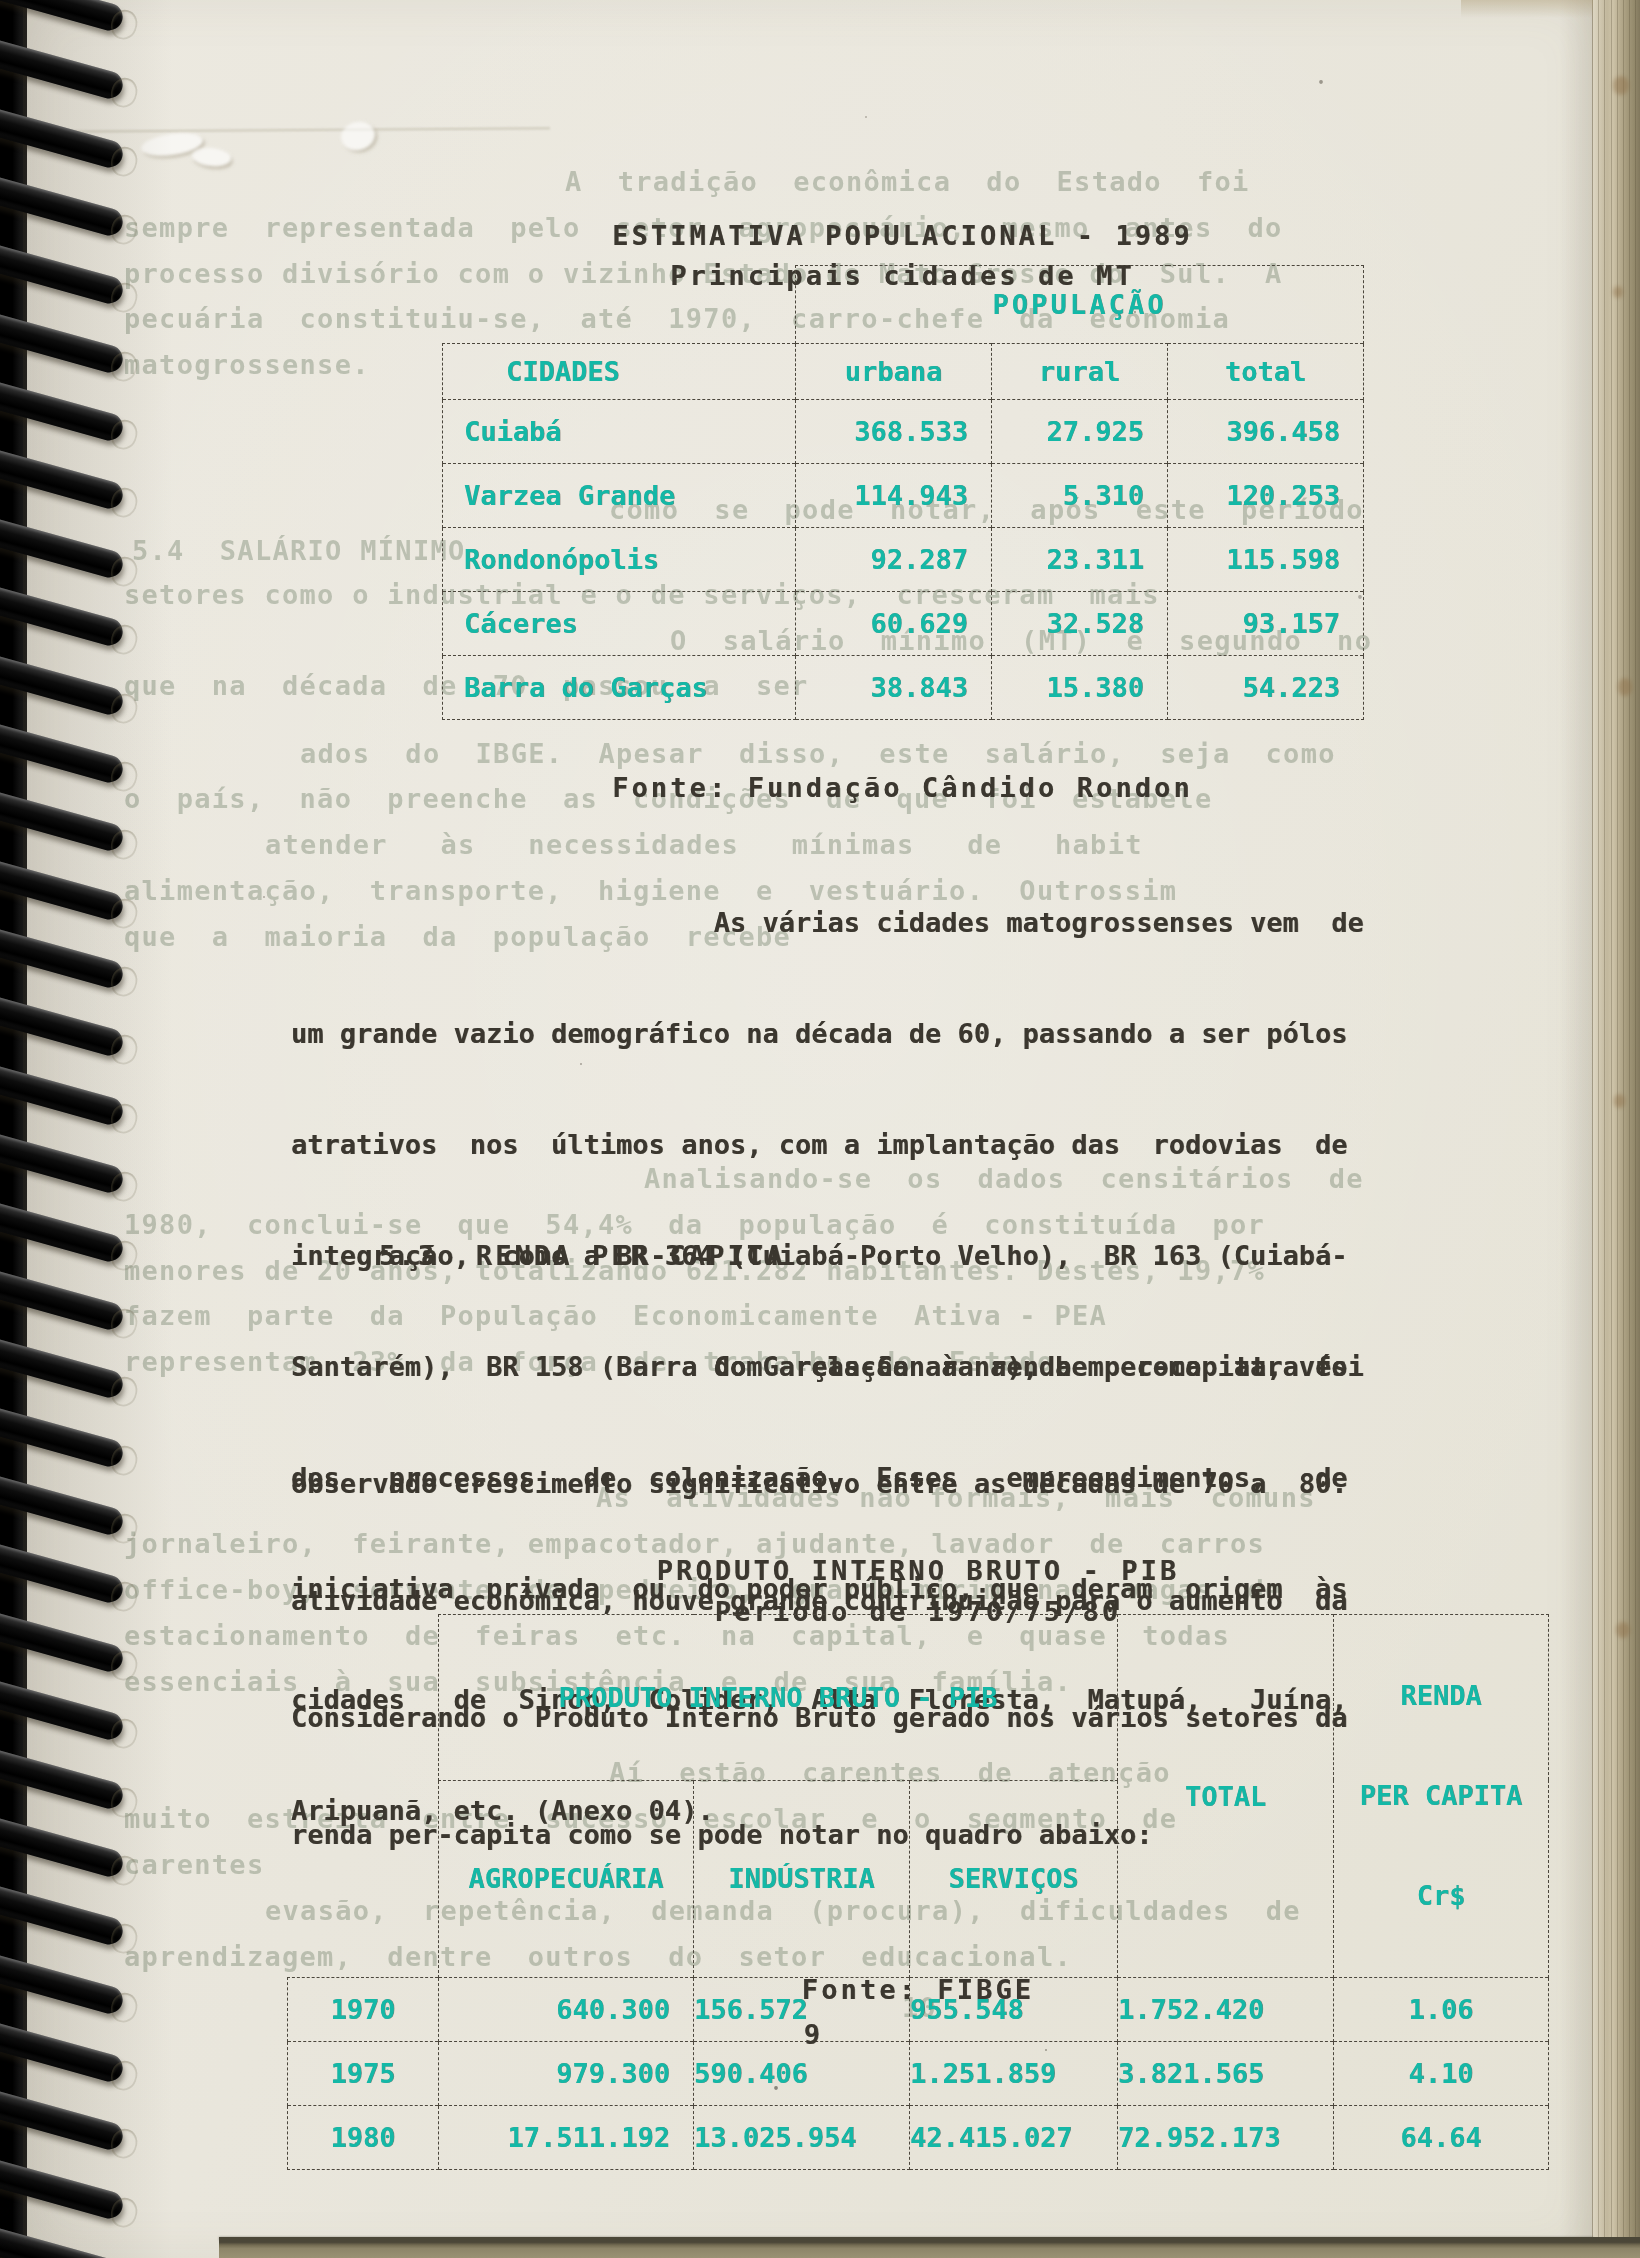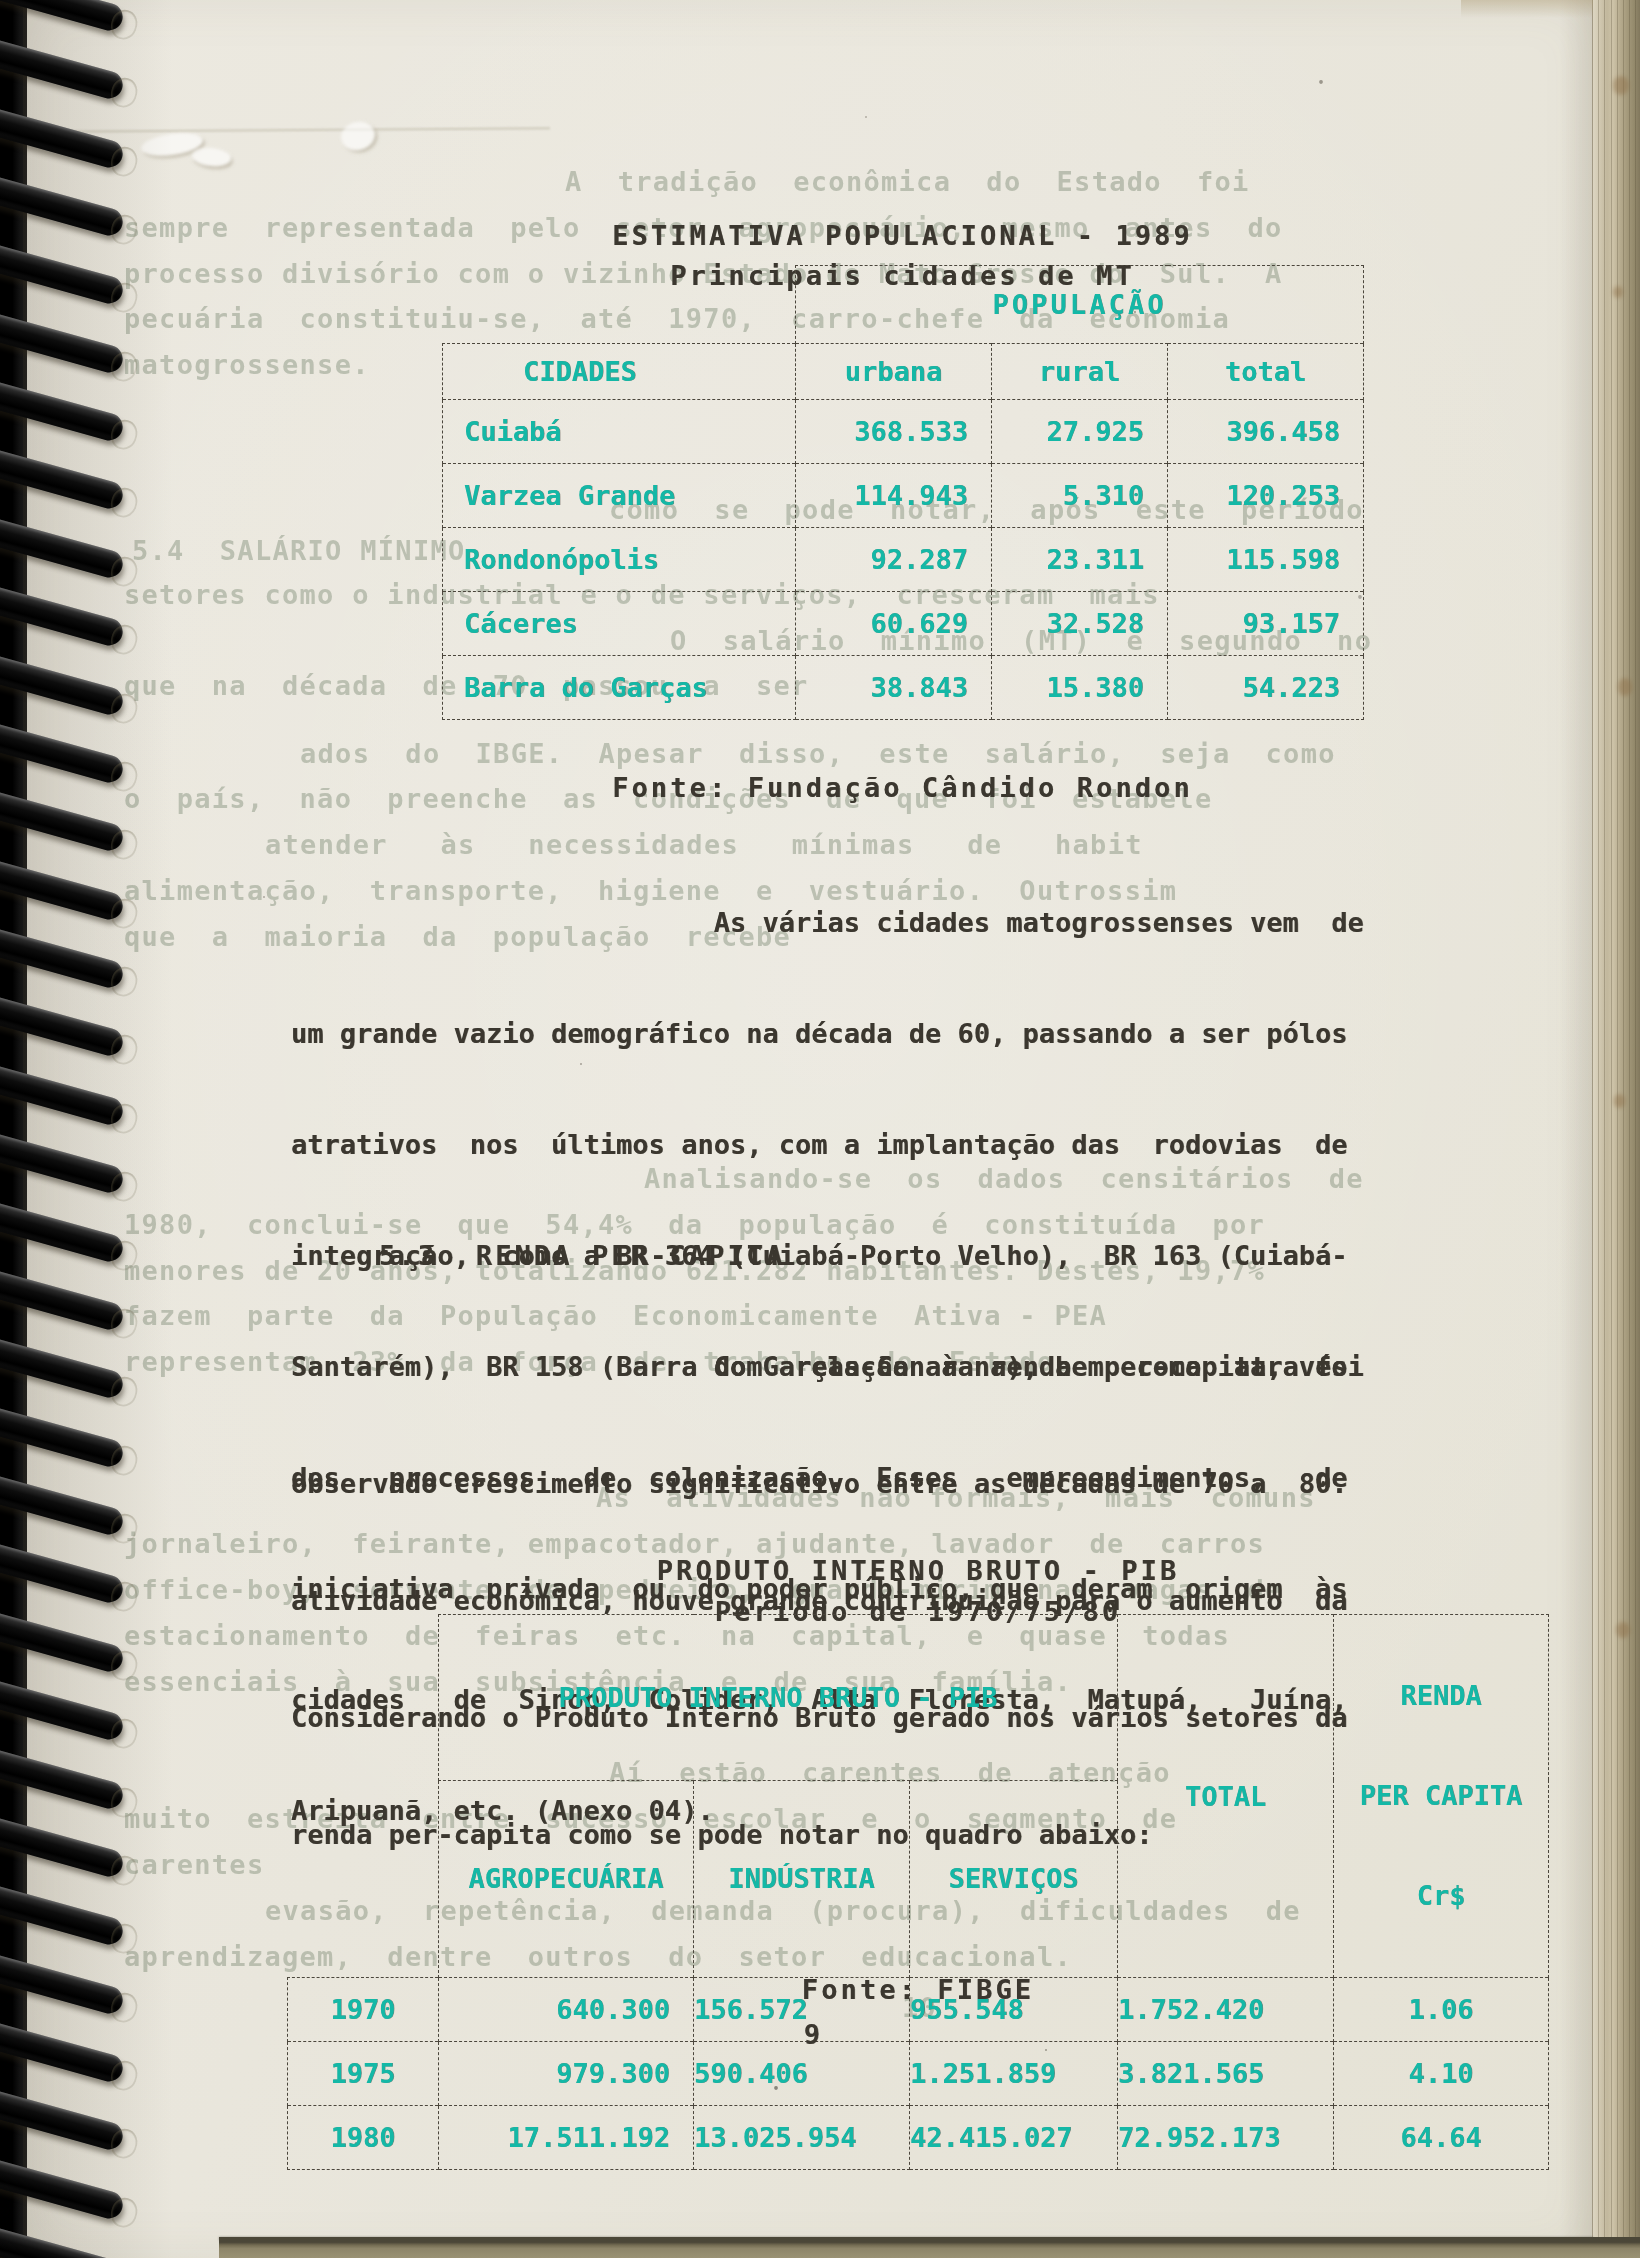--- a/index.html
+++ b/index.html
@@ -74,21 +74,21 @@
   td{padding:0;vertical-align:middle;font-size:27px;font-weight:bold;color:#14b8a6;
      text-shadow:0.4px 0.4px 0.4px rgba(59,55,47,0.6);overflow:hidden;white-space:pre;}
   .bl{border-left:1.8px dashed #4b463c;}
   .br{border-right:1.8px dashed #4b463c;}
   .bt{border-top:1.8px dashed #4b463c;}
   .bb{border-bottom:1.8px dashed #4b463c;}
   #tbl1{left:442px;top:265px;width:921px;}
   #tbl2{left:287px;top:1614px;width:1262px;}
   tr.h-pop{height:78px;} tr.h-hdr{height:56px;} tr.h-row{height:64px;}
   tr.h-a{height:53px;} tr.h-b{height:63px;} tr.h-d{height:64px;}
-  td.city{text-align:left;padding-left:80px;margin-left:19px;}
+  td.city{text-align:left;padding-left:63px;margin-left:19px;}
   td.cityname{text-align:left;padding-left:21px;}
   td.num{text-align:right;padding-right:23px;}
   td.numt{padding-right:7px;}
   .renda-h div{line-height:38px;text-align:center;}
 </style>
 </head>
 <body>
 
 <div>
 

